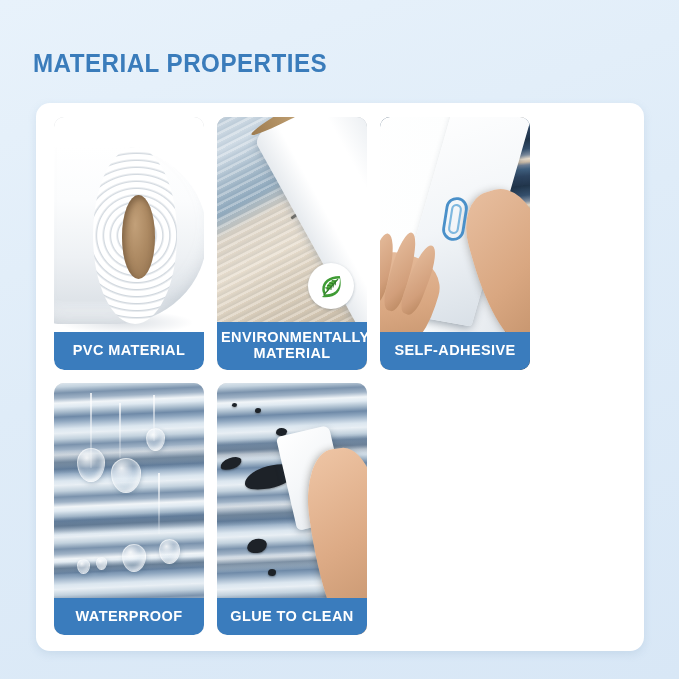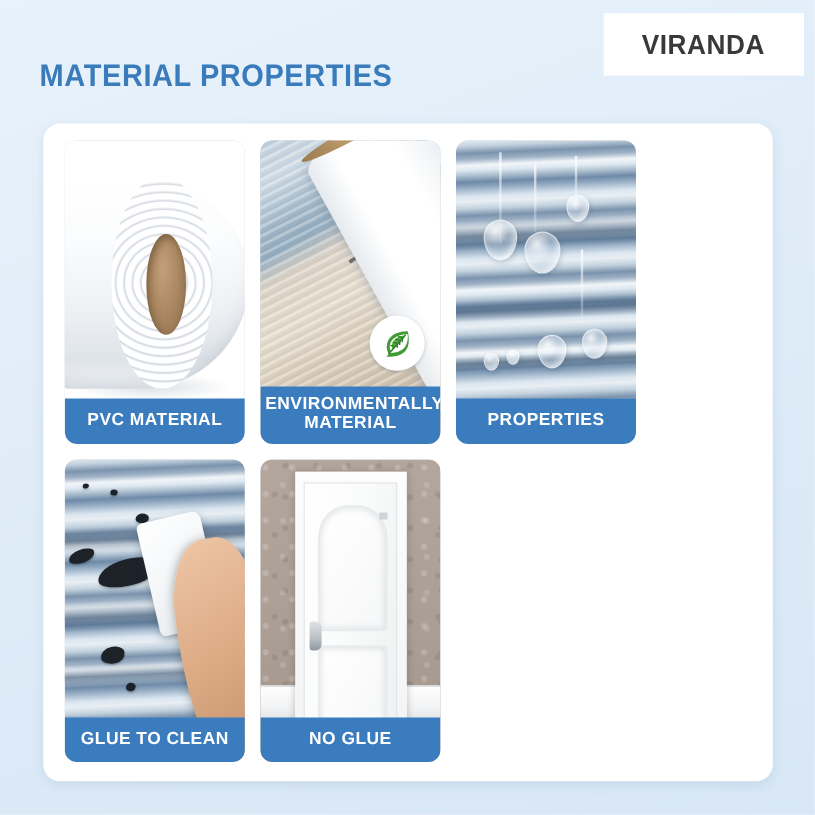--- a/index.html
+++ b/index.html
@@ -403,23 +403,20 @@
     height: 2.5%;
     background: #cfd3d7;
     border-radius: 1px;
   }
 </style>
 </head>
 <body>
 
 <div id="header">
   <div id="page-title">MATERIAL PROPERTIES</div>
-  <div id="brand-box">
-    <span id="brand-name">VIRANDA</span>
-  </div>
 </div>
 
 <div id="panel">
   <div id="grid">
 
     <div class="card">
       <div class="card-art art-pvc">
         <div class="pvc-shadow"></div>
         <div class="pvc-body"></div>
         <div class="pvc-rings"></div>
@@ -452,69 +449,72 @@
               <path d="M15.6 8.6 15.3 11.4"></path>
               <path d="M13.9 10.5 13.6 13.2"></path>
               <path d="M12.2 12.4 11.9 15.1"></path>
             </g>
           </svg>
         </div>
       </div>
       <div class="card-label two-line">ENVIRONMENTALLY MATERIAL</div>
     </div>
 
+    <div class="card">
+      <div class="card-art art-adhesive">
+        <div class="wave-bg"></div>
+        <div class="peel-sheet"></div>
+        <div class="peel-fold"></div>
+        <svg class="clip-icon" viewBox="0 0 24 44">
+          <rect x="3" y="3" width="18" height="38" rx="9" fill="none" stroke="#4a90c9" stroke-width="2.6"></rect>
+          <rect x="8" y="9" width="8" height="26" rx="4" fill="none" stroke="#7fb8df" stroke-width="2"></rect>
+        </svg>
+        <div class="hand hand-right"></div>
+        <div class="hand hand-left">
+          <div class="finger" style="left:6%;top:-14%;width:24%;height:70%;transform:rotate(-6deg);"></div>
+          <div class="finger" style="left:32%;top:-22%;width:24%;height:80%;transform:rotate(-2deg);"></div>
+          <div class="finger" style="left:58%;top:-16%;width:24%;height:72%;transform:rotate(3deg);"></div>
+        </div>
+      </div>
+      <div class="card-label">SELF-ADHESIVE</div>
+    </div>
 
     <div class="card">
       <div class="card-art art-stripes">
         <div class="stripe-dark" style="top:26%;height:9%;"></div>
         <div class="stripe-dark" style="top:52%;height:7%;"></div>
         <div class="stripe-dark" style="top:70%;height:5%;"></div>
         <div class="trail" style="left:24%;top:4%;height:30%;"></div>
         <div class="trail" style="left:43%;top:8%;height:22%;"></div>
         <div class="trail" style="left:66%;top:5%;height:18%;"></div>
         <div class="drop" style="left:15%;top:26%;width:26px;height:32px;"></div>
         <div class="drop" style="left:38%;top:30%;width:28px;height:33px;"></div>
         <div class="drop" style="left:61%;top:18%;width:17px;height:21px;"></div>
         <div class="drop" style="left:45%;top:64%;width:22px;height:26px;"></div>
         <div class="drop" style="left:70%;top:62%;width:19px;height:23px;"></div>
         <div class="drop" style="left:15%;top:70%;width:11px;height:13px;"></div>
         <div class="drop" style="left:28%;top:69%;width:9px;height:11px;"></div>
         <div class="trail" style="left:69%;top:36%;height:24%;"></div>
       </div>
-      <div class="card-label">PROPERTIES</div>
+      <div class="card-label">WATERPROOF</div>
     </div>
 
     <div class="card">
       <div class="card-art art-stripes">
         <div class="stripe-dark" style="top:22%;height:8%;"></div>
         <div class="stripe-dark" style="top:47%;height:9%;"></div>
         <div class="stripe-dark" style="top:68%;height:6%;"></div>
         <div class="stain" style="left:18%;top:33%;width:52px;height:22px;transform:rotate(-14deg);"></div>
         <div class="stain" style="left:20%;top:62%;width:20px;height:14px;transform:rotate(-10deg);"></div>
         <div class="stain" style="left:34%;top:74%;width:8px;height:7px;"></div>
         <div class="stain" style="left:39%;top:18%;width:11px;height:8px;"></div>
         <div class="stain" style="left:25%;top:10%;width:6px;height:5px;"></div>
         <div class="stain" style="left:10%;top:8%;width:5px;height:4px;"></div>
         <div class="stain" style="left:2%;top:30%;width:22px;height:11px;transform:rotate(-18deg);"></div>
         <div class="wipe-cloth"></div>
         <div class="clean-hand"></div>
       </div>
       <div class="card-label">GLUE TO CLEAN</div>
     </div>
 
-    <div class="card">
-      <div class="card-art art-door">
-        <div class="wall-texture"></div>
-        <div class="baseboard"></div>
-        <div class="door-frame">
-          <div class="door-leaf">
-            <div class="door-panel top"></div>
-            <div class="door-panel bottom"></div>
-            <div class="door-handle"></div>
-            <div class="door-hinge"></div>
-          </div>
-        </div>
-      </div>
-      <div class="card-label">NO GLUE</div>
-    </div>
 
   </div>
 </div>
 
 </body></html>

